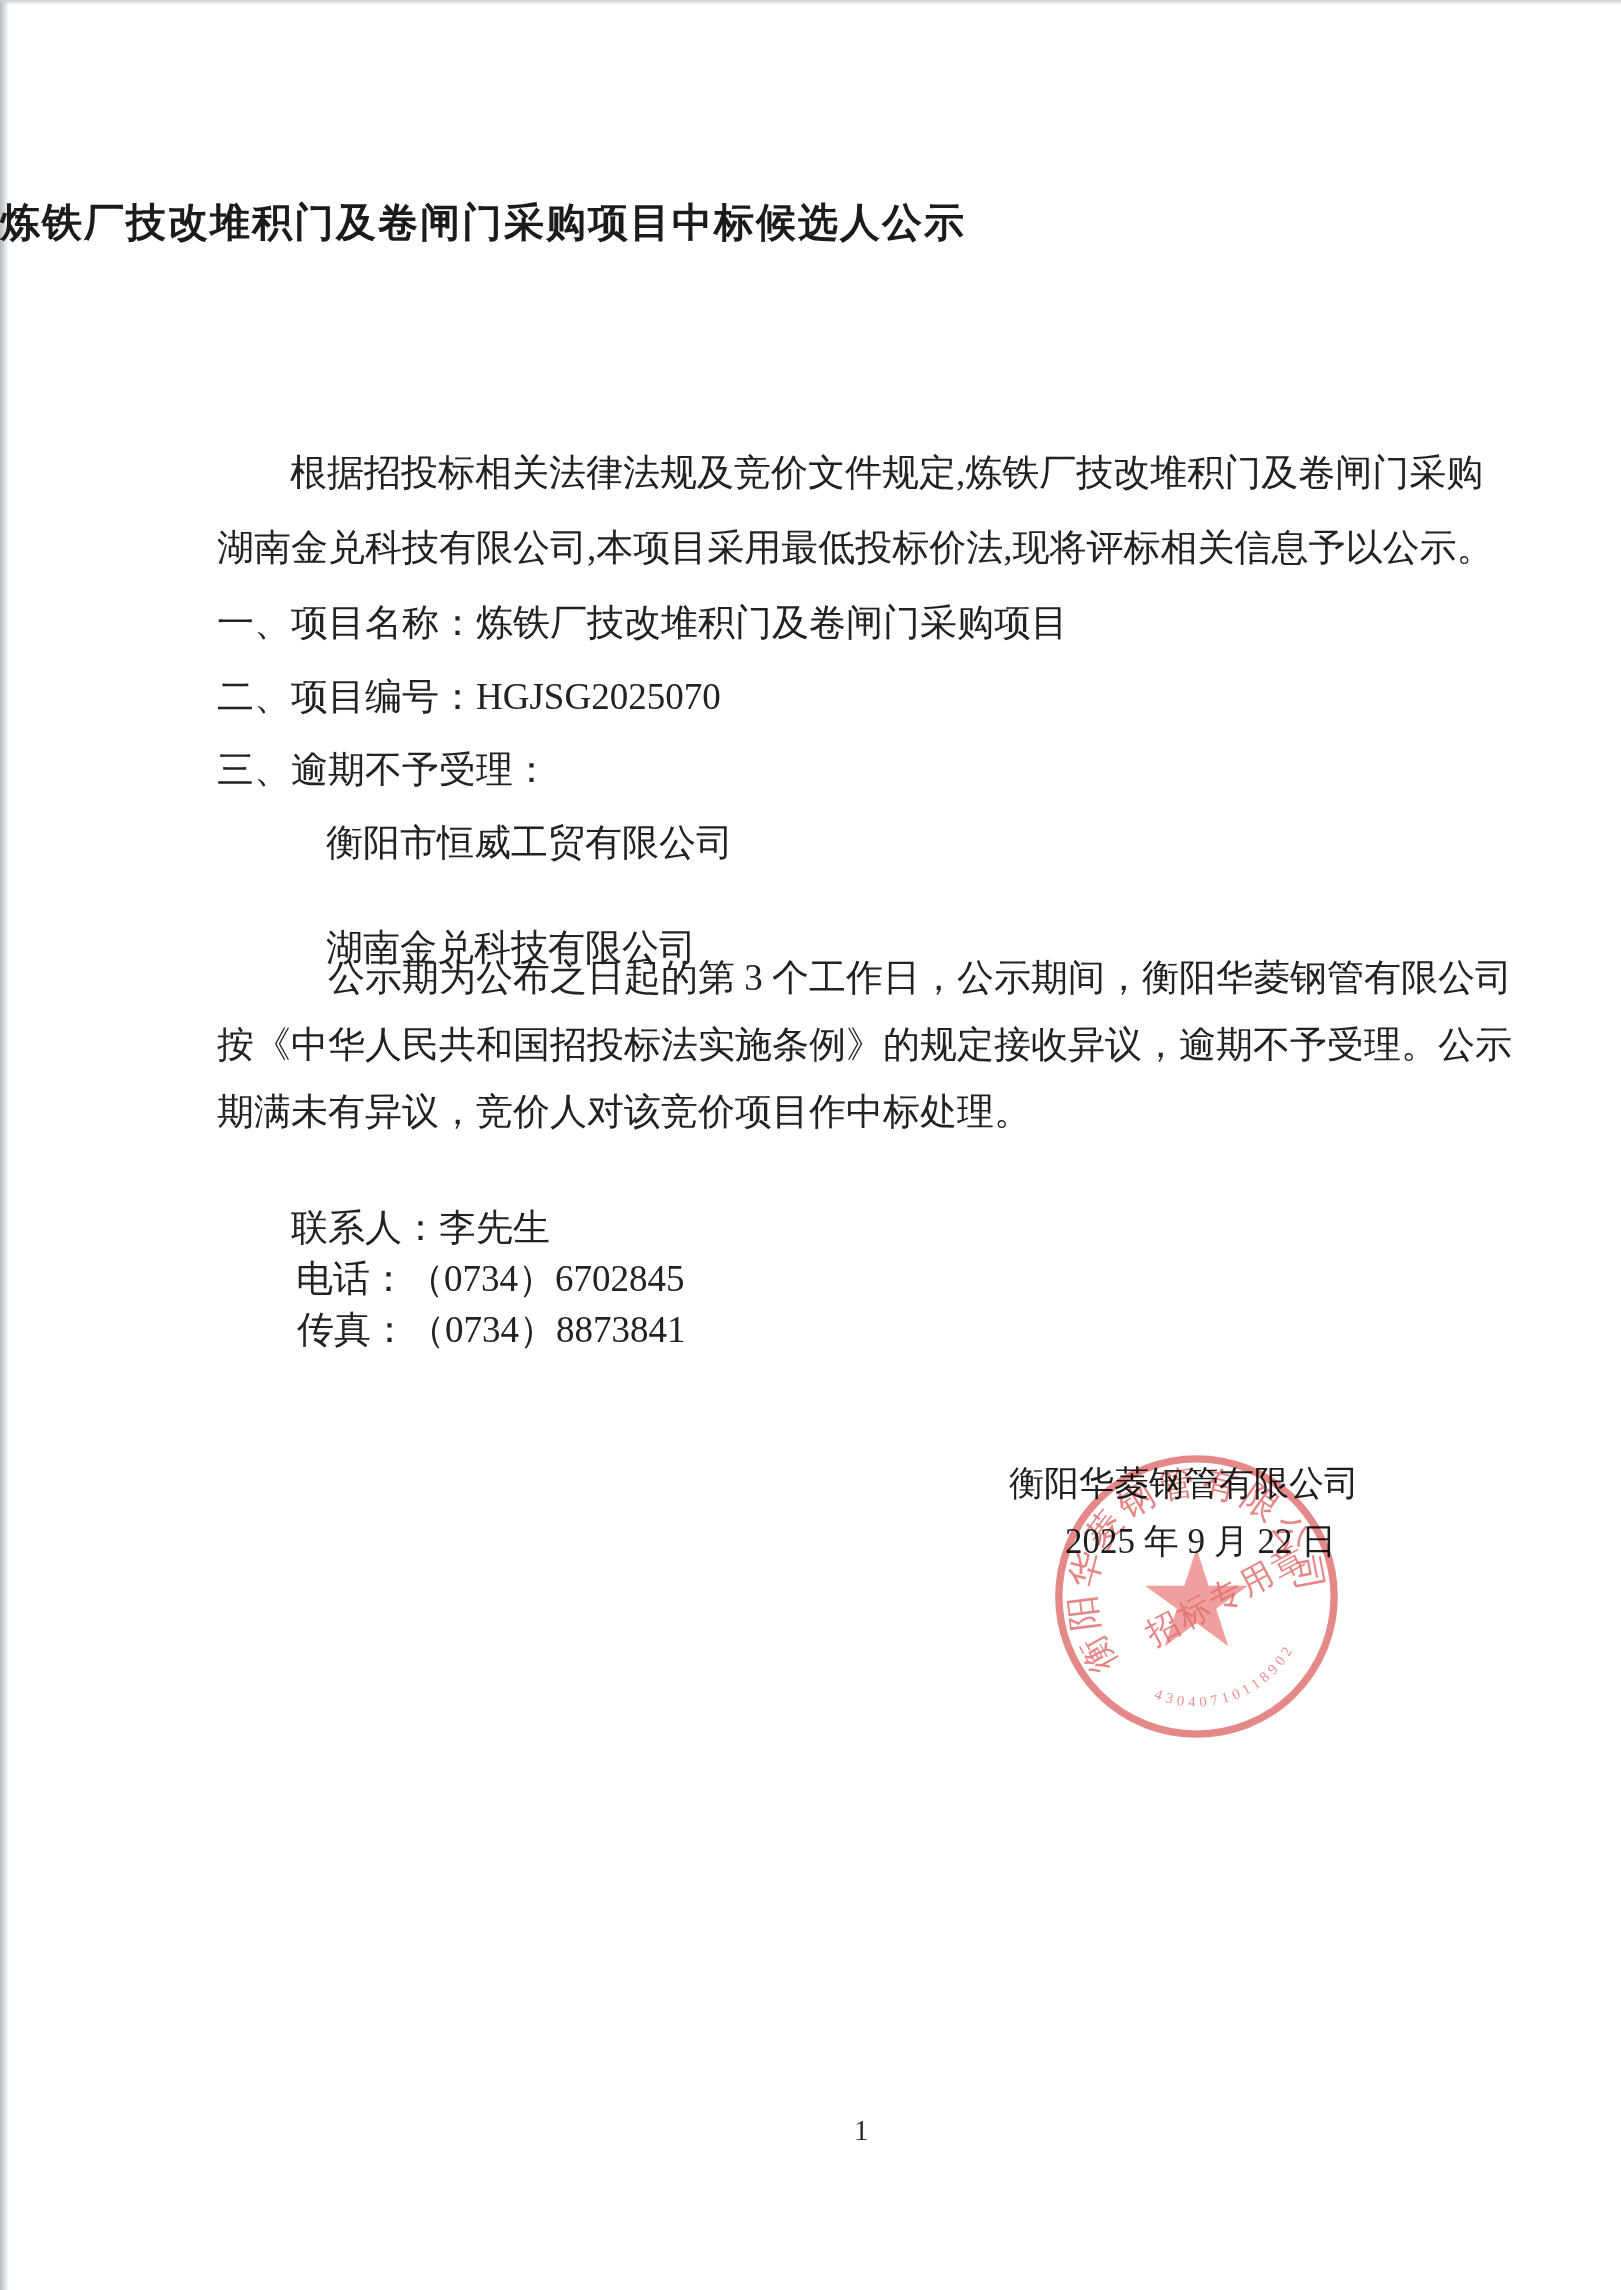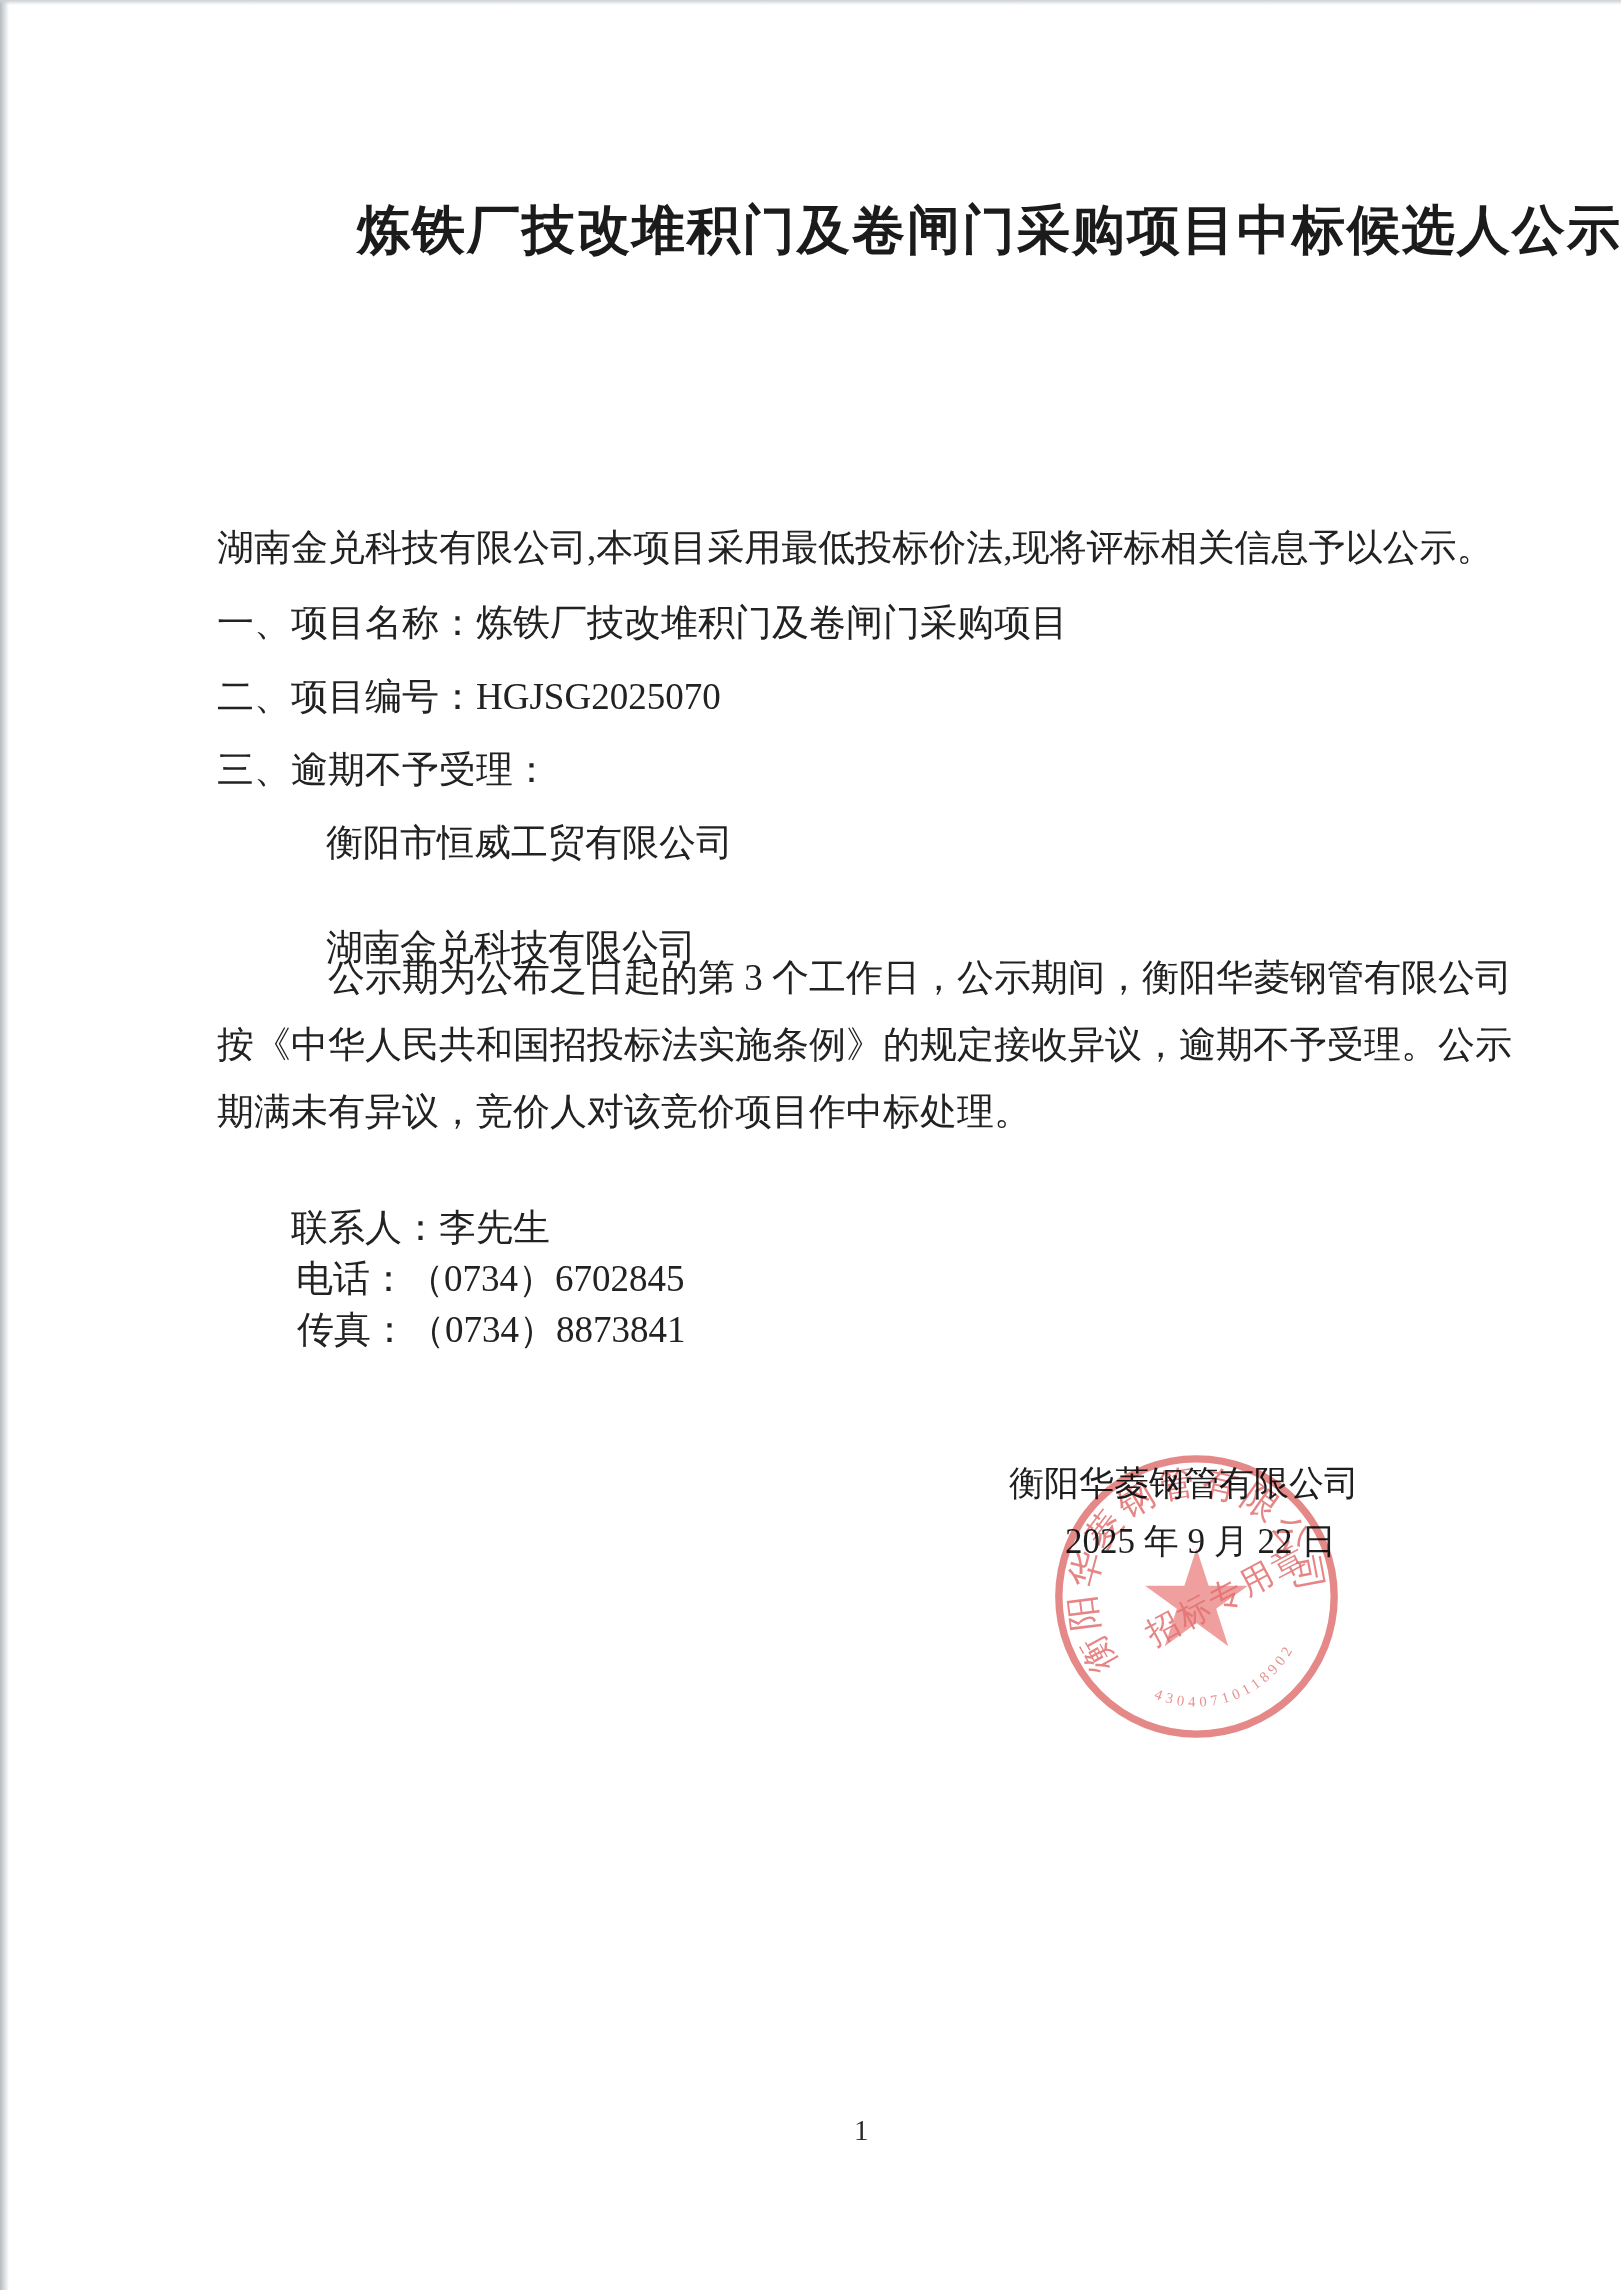--- a/index.html
+++ b/index.html
@@ -5,43 +5,44 @@
   html,body{margin:0;padding:0;background:#ffffff;}
   .page{
     position:relative;width:1622px;height:2291px;background:#fff;
     font-family:"Liberation Serif","DejaVu Serif",serif;color:#212121;overflow:hidden;
   }
   .edge-left{position:absolute;left:0;top:0;width:8.8px;height:2291px;
     background:linear-gradient(90deg,#b6bbc1,#e4e7e9 65%,rgba(255,255,255,0));}
   .edge-top{position:absolute;left:0;top:0;width:1622px;height:4.9px;
     background:linear-gradient(180deg,#ccd0d4,rgba(255,255,255,0));}
   .doc-title{
-    position:absolute;top:195px;left:0;width:100%;margin:0;text-align:right;
+    position:absolute;top:195px;left:0;width:100%;margin:0;text-align:left;
     font-family:"Liberation Sans","DejaVu Sans",sans-serif;font-weight:700;
-    font-size:53px;letter-spacing:2px;color:#1b1b1b;white-space:nowrap;
+    font-size:40px;letter-spacing:2px;color:#1b1b1b;white-space:nowrap;
   }
   .line{position:absolute;font-size:37px;line-height:1.12;white-space:nowrap;color:#222;}
   .sig{position:absolute;font-size:35px;line-height:1.1;white-space:nowrap;color:#1e1e1e;}
   .pagenum{position:absolute;top:2114px;left:854px;font-size:29px;color:#2a2a2a;}
   .seal{
     position:absolute;left:1049px;top:1449px;width:295px;height:295px;
     mix-blend-mode:multiply;opacity:.93;
   }
   .seal text{font-family:"Liberation Serif","DejaVu Serif",serif;}
 </style>
 </head>
 <body>
 
 <div class="page">
 
   <div class="edge-left"></div>
   <div class="edge-top"></div>
 
   <h1 class="doc-title">炼铁厂技改堆积门及卷闸门采购项目中标候选人公示</h1>
 
+  <div class="line" style="top:452px;left:290px">根据招投标相关法律法规及竞价文件规定,炼铁厂技改堆积门及卷闸门采购</div>
   <div class="line" style="top:527px;left:217px">湖南金兑科技有限公司,本项目采用最低投标价法,现将评标相关信息予以公示。</div>
 
   <div class="line" style="top:602px;left:217px">一、项目名称：炼铁厂技改堆积门及卷闸门采购项目</div>
   <div class="line" style="top:676px;left:217px">二、项目编号：HGJSG2025070</div>
   <div class="line" style="top:749px;left:217px">三、逾期不予受理：</div>
 
   <div class="line" style="top:822px;left:326px">衡阳市恒威工贸有限公司</div>
   <div class="line" style="top:927px;left:326px">湖南金兑科技有限公司</div>
 
   <div class="line" style="top:957px;left:328px">公示期为公布之日起的第 3 个工作日，公示期间，衡阳华菱钢管有限公司</div>

